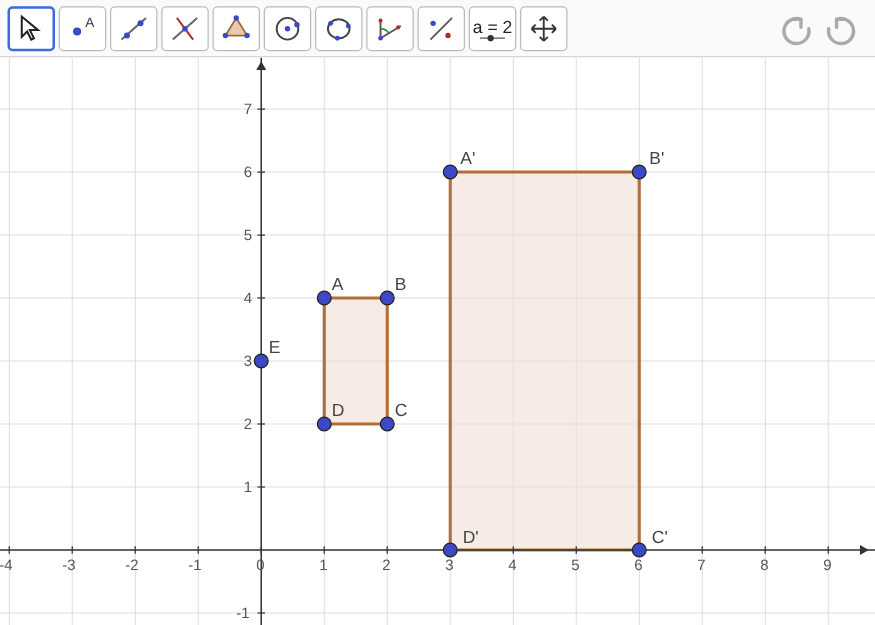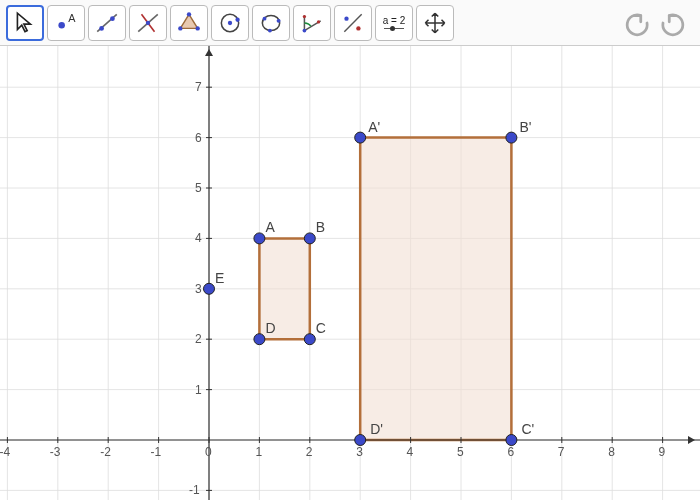--- a/index.html
+++ b/index.html
@@ -5,21 +5,21 @@
   * { box-sizing: border-box; margin: 0; padding: 0; }
   body { font-family: Arial, sans-serif; background: #fff; width: 700px; height: 500px; overflow: hidden; position: relative; }
   .toolbar { display: flex; align-items: center; height: 46px; padding: 4px 6px; border-bottom: 1px solid #ccc; gap: 3px; background: #fafafa; }
   .tool-btn { width: 38px; height: 36px; border: 1px solid #bbb; border-radius: 4px; background: #fff; display: flex; align-items: center; justify-content: center; cursor: pointer; position: relative; }
   .tool-btn.active { border: 2px solid #3b6bdc; }
   .tool-btn svg { width: 26px; height: 26px; }
   .undo-redo { margin-left: auto; display: flex; gap: 6px; padding-right: 6px; }
   .undo-redo svg { width: 30px; height: 30px; stroke: #aaa; fill: none; stroke-width: 2.2; }
   .canvas { position: relative; width: 700px; height: 454px; background: #fff; overflow: hidden; }
   .canvas svg { position: absolute; left: 0; top: 0; }
-  .slider-icon { font-size: 10px; font-family: Arial; text-align: center; line-height: 1; color: #222; }
+  .slider-icon { font-size: 14px; font-family: Arial; text-align: center; line-height: 1; color: #222; }
   .slider-icon .bar { width: 20px; height: 1px; background: #555; margin: 2px auto 0; position: relative; }
   .slider-icon .bar::after { content:''; position:absolute; width:5px; height:5px; background:#333; border-radius:50%; left:6px; top:-2px; }
 </style>
 </head>
 <body>
 
 <div class="toolbar">
   <div class="tool-btn active">
     <svg viewBox="0 0 24 24">
         <path d="M5 3 L5 18 L9 14 L12 20 L14 19 L11 13 L17 13 Z" fill="none" stroke="#222" stroke-width="1.5"></path>

